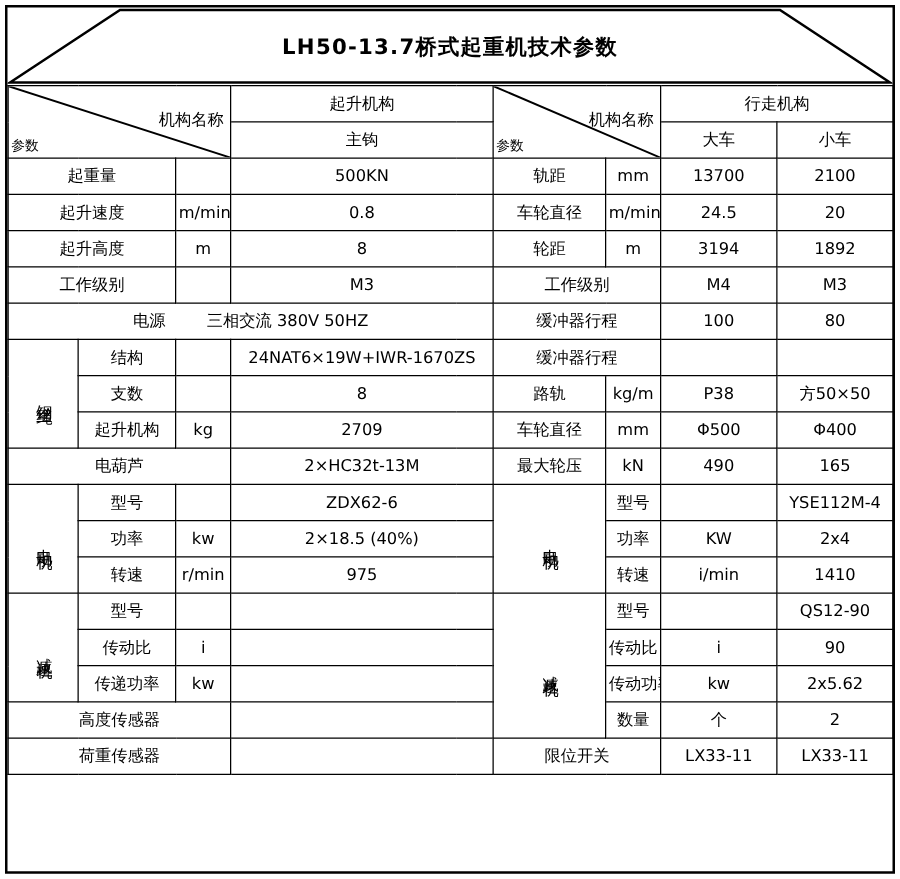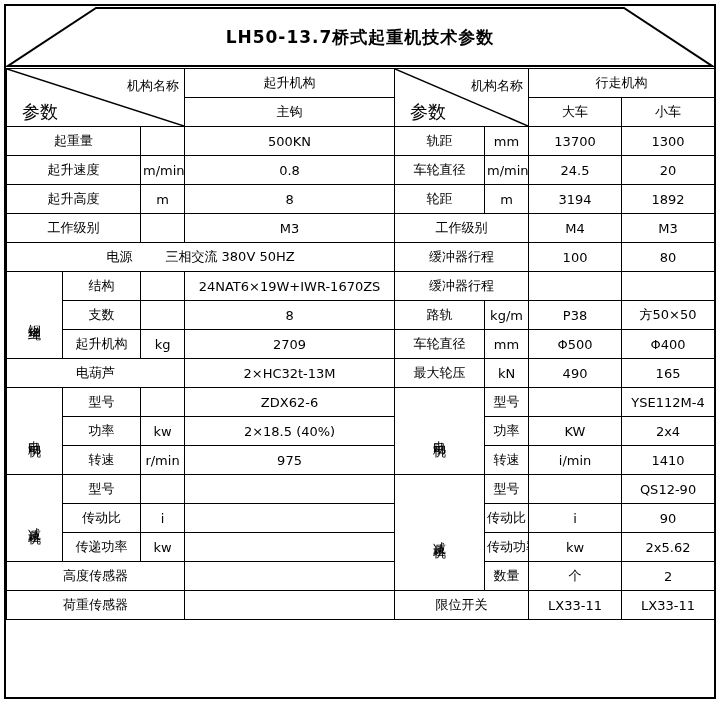--- a/index.html
+++ b/index.html
@@ -45,22 +45,22 @@
   .vert{
     writing-mode:vertical-rl;
     text-orientation:upright;
     letter-spacing:2px;
     font-size:13px;
     line-height:1;
     display:inline-block;
   }
   .diag{position:relative;padding:0;}
   .diag .dsvg{position:absolute;left:0;top:0;width:100%;height:100%;}
-  .diag .tr{position:absolute;right:5px;top:8px;font-size:13px;}
-  .diag .bl{position:absolute;left:15px;bottom:2px;font-size:18px;font-family:Liberation Serif, serif;}
+  .diag .tr{position:absolute;right:5px;top:18px;font-size:13px;}
+  .diag .bl{position:absolute;left:2px;bottom:2px;font-size:11px;font-family:Liberation Serif, serif;}
 </style>
 </head>
 <body>
 
 <div class="sheet">
   <div class="frame"></div>
 
   <div class="banner">
     <svg width="708" height="62" viewBox="0 0 708 62">
       <polygon points="90,2 618,2 706,60 2,60" fill="none" stroke="#000" stroke-width="2"></polygon>
@@ -106,21 +106,21 @@
         <td>小车</td>
       </tr>
 
       <tr>
         <td colspan="2">起重量</td>
         <td class="small"></td>
         <td colspan="2">500KN</td>
         <td>轨距</td>
         <td class="small">mm</td>
         <td>13700</td>
-        <td>1300</td>
+        <td>2100</td>
       </tr>
 
       <tr>
         <td colspan="2">起升速度</td>
         <td class="small">m/min</td>
         <td colspan="2">0.8</td>
         <td>车轮直径</td>
         <td class="small">m/min</td>
         <td>24.5</td>
         <td>20</td>

